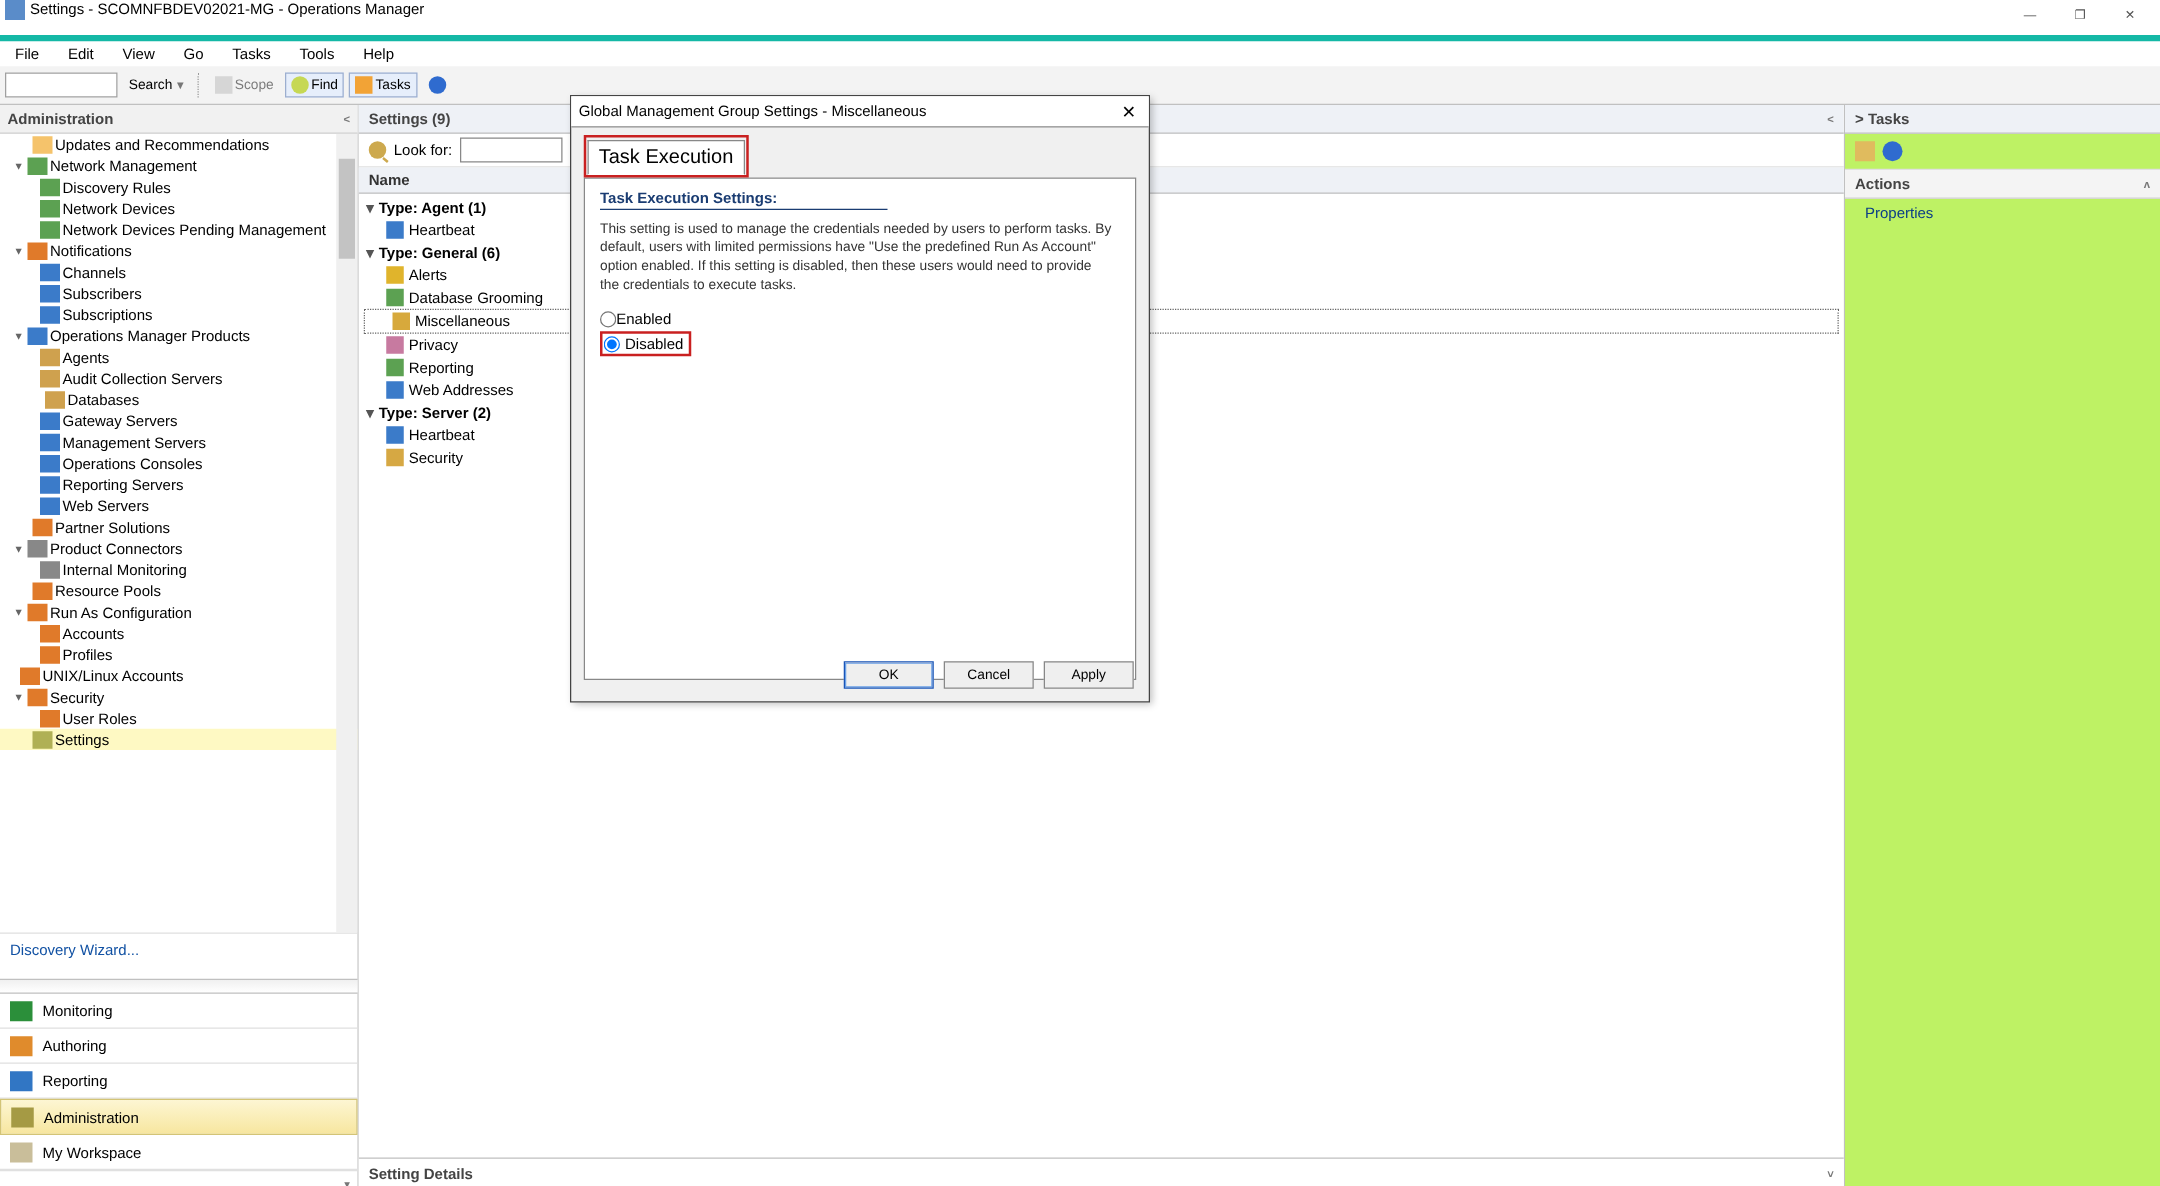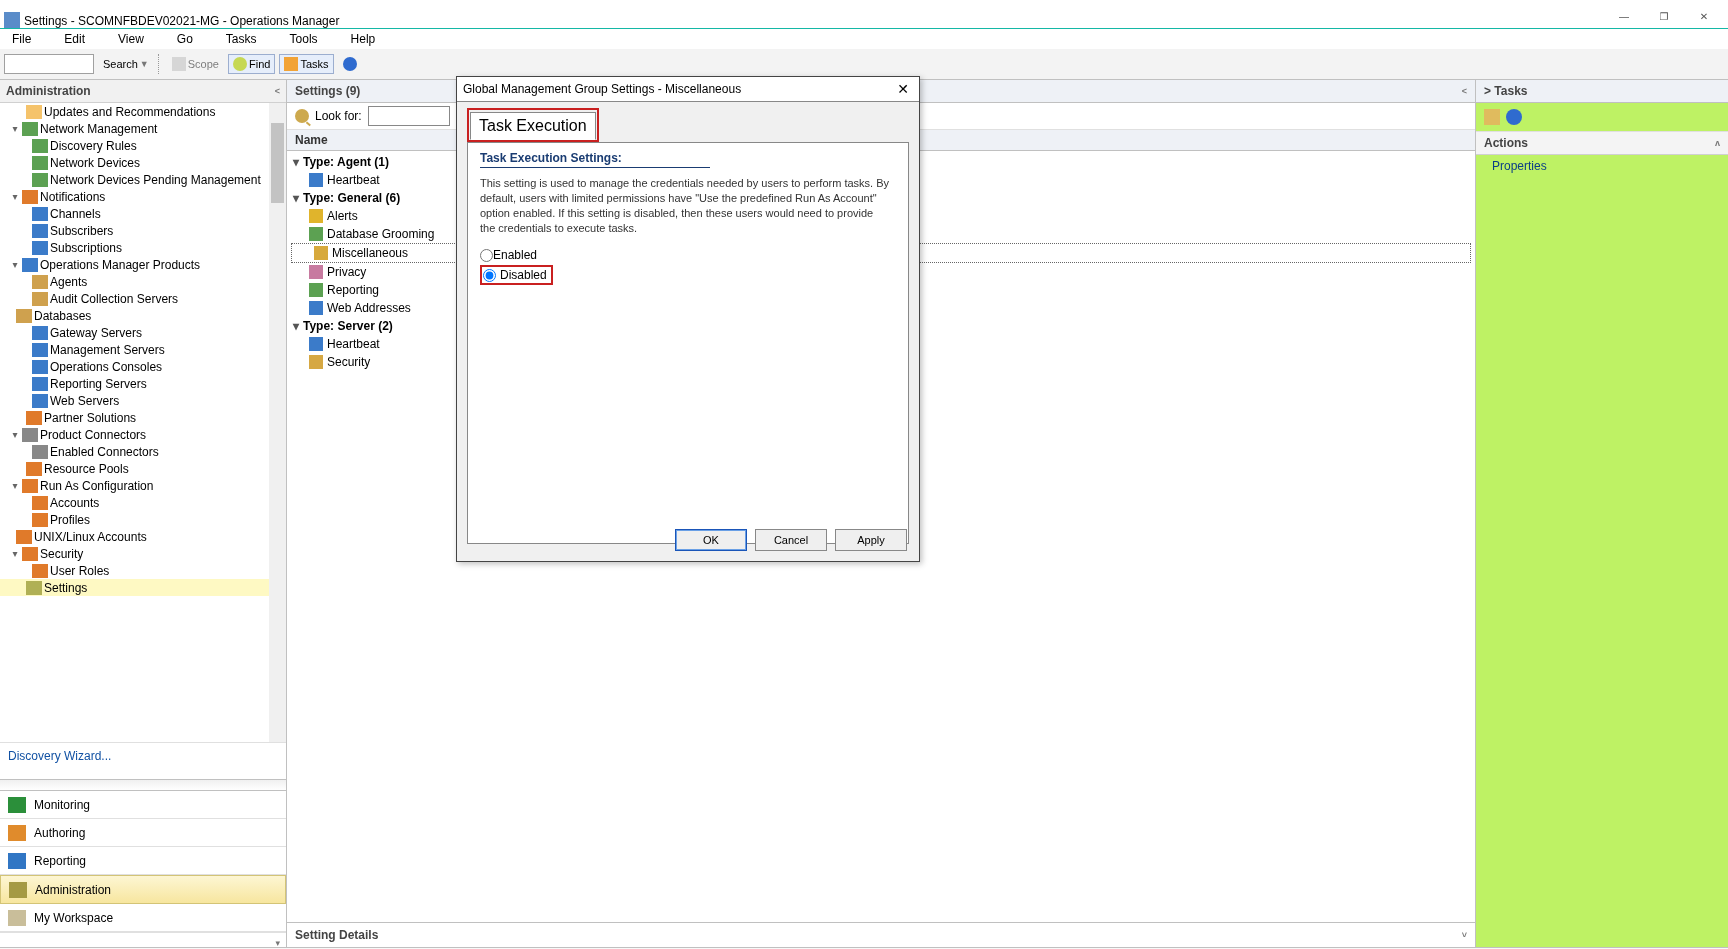--- a/index.html
+++ b/index.html
@@ -1,20 +1,20 @@
 <!DOCTYPE html>
 <html><head>
 <meta charset="utf-8">
 <style>
 html,body{margin:0;padding:0;font-family:"Segoe UI",Tahoma,sans-serif;font-size:12px;color:#000;background:#fff;overflow:hidden;width:1728px;height:949px}
-.titlebar{height:28px;display:flex;align-items:flex-end;padding:0 4px;border-bottom:1px solid #14b8a6;background:#fff}
+.titlebar{height:28px;display:flex;align-items:flex-start;padding:0 4px;border-bottom:5px solid #14b8a6;background:#fff}
 .titlebar .app-icon{width:16px;height:16px;background:#5a8cc9;display:inline-block;margin-right:4px}
 .titlebar .title{flex:1;font-size:12px}
 .titlebar .win-btn{width:40px;height:24px;display:flex;align-items:center;justify-content:center;font-size:10px;color:#555}
-.menubar{height:20px;display:flex;align-items:center;padding:0 4px;gap:17px}
+.menubar{height:20px;display:flex;align-items:center;padding:0 4px;gap:7px}
 .menubar span{padding:2px 8px}
 .toolbar{height:26px;display:flex;align-items:center;padding:2px 4px;gap:4px;border-bottom:1px solid #c0c0c0;background:#f3f3f3}
 .toolbar .searchbox{width:88px;height:18px;border:1px solid #a0a0a0;background:#fff}
 .toolbar .tb-btn{display:flex;align-items:center;gap:2px;padding:2px 4px;border:1px solid transparent;font-size:11px}
 .toolbar .tb-btn.boxed{border:1px solid #9caecf;background:#e6eefb}
 .toolbar .sep{width:4px;height:20px;border-left:1px dotted #999}
 .tb-icon{width:14px;height:14px;display:inline-block}
 .icon-find{background:#c6d854;border-radius:50%}
 .icon-tasks{background:#f2a336}
 .icon-help{background:#2f6bcf;border-radius:50%}
@@ -184,21 +184,21 @@
           <span>Operations Manager Products</span>
         </div>
       <div class="tree-item" style="padding-left:30px">
           <span class="tico ico-db"></span>
           <span>Agents</span>
         </div>
       <div class="tree-item" style="padding-left:30px">
           <span class="tico ico-db"></span>
           <span>Audit Collection Servers</span>
         </div>
-      <div class="tree-item" style="padding-left:14px">
+      <div class="tree-item" style="padding-left:34px">
           <span class="tico ico-db"></span>
           <span>Databases</span>
         </div>
       <div class="tree-item" style="padding-left:30px">
           <span class="tico ico-blue"></span>
           <span>Gateway Servers</span>
         </div>
       <div class="tree-item" style="padding-left:30px">
           <span class="tico ico-blue"></span>
           <span>Management Servers</span>
@@ -219,21 +219,21 @@
           <span class="tico ico-orange"></span>
           <span>Partner Solutions</span>
         </div>
       <div class="tree-item" style="padding-left:10px">
           <span class="caret">▾</span>
           <span class="tico ico-gray"></span>
           <span>Product Connectors</span>
         </div>
       <div class="tree-item" style="padding-left:30px">
           <span class="tico ico-gray"></span>
-          <span>Enabled Connectors</span>
+          <span>Internal Monitoring</span>
         </div>
       <div class="tree-item" style="padding-left:24px">
           <span class="tico ico-orange"></span>
           <span>Resource Pools</span>
         </div>
       <div class="tree-item" style="padding-left:10px">
           <span class="caret">▾</span>
           <span class="tico ico-orange"></span>
           <span>Run As Configuration</span>
         </div>

